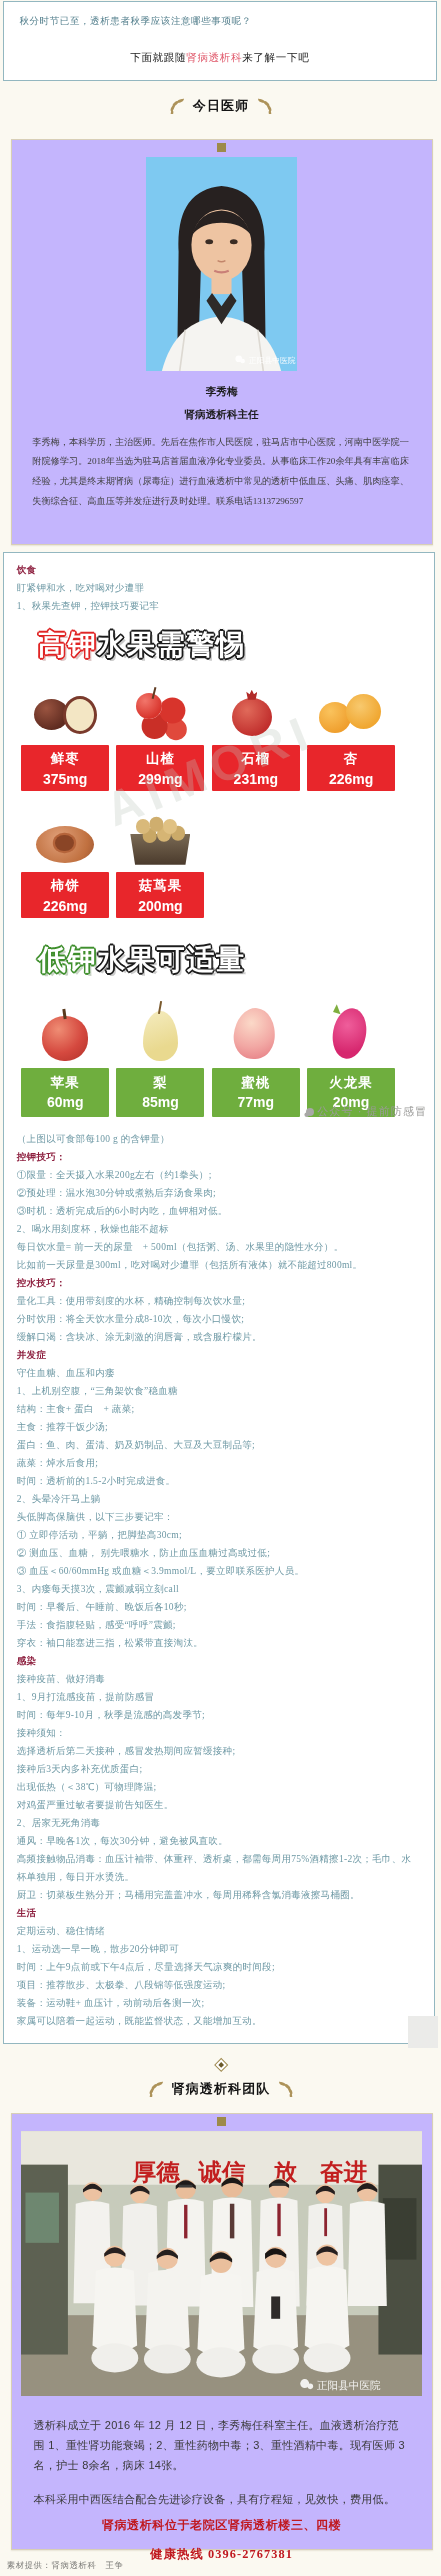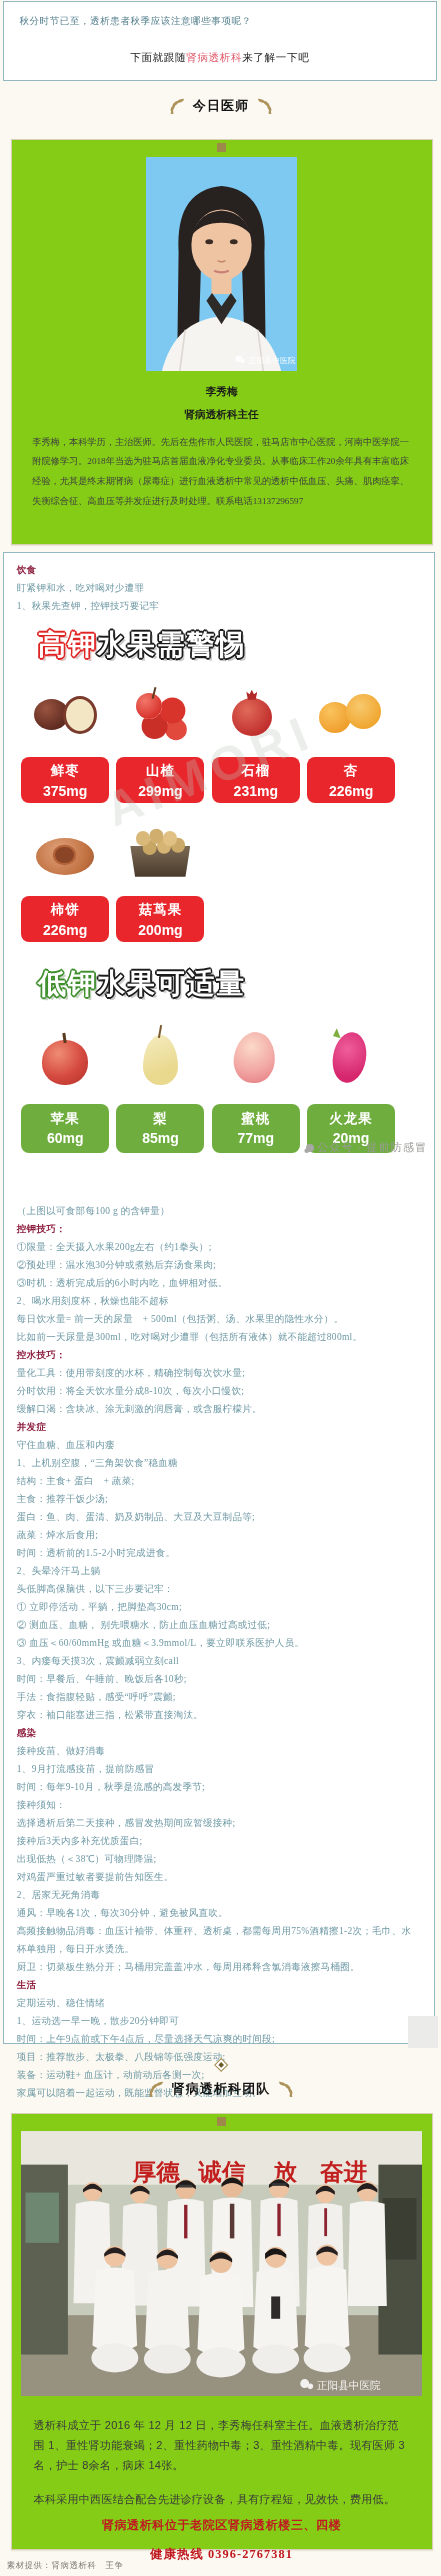--- a/index.html
+++ b/index.html
@@ -25,21 +25,21 @@
   }
   .quote-line2 .hl{color:#e0596b;}
   
   .sec-header{
     position:absolute;left:0;width:100%;display:flex;align-items:center;justify-content:center;gap:7px;
   }
   .sec-header .t{font-size:13px;font-weight:bold;color:#141414;letter-spacing:1.1px;}
   .laurel{width:19px;height:16.7px;}
   
   .card{
-    position:absolute;left:10.6px;width:420px;background:#84cc16;
+    position:absolute;left:10.6px;width:420px;background:#c4b5fd;
     border:0.6px solid #d8cfb6;box-shadow:0 0.6px 1.1px rgba(180,170,140,.25);
   }
   .gold-sq{width:9px;height:9.5px;background:#9d8a4a;margin:2.8px auto 0;}
   
   .d-photo{
     width:151px;height:214px;margin:5px auto 0;position:relative;background:#7ec9f1;overflow:hidden;
   }
   .d-name,.d-title{ text-align:center;font-weight:bold;font-size:10.6px;color:#1b1b1b;}
   .d-name{margin-top:13.4px;}
   .d-title{margin-top:9.5px;}
@@ -58,21 +58,21 @@
   .article p.h{color:#8e2140;font-weight:bold;}
   
   .infog{position:relative;margin:7.8px 0 0 1.1px;}
   .ig-title{font-size:28px;font-weight:800;letter-spacing:1.7px;margin-left:20px;white-space:nowrap;font-family:"Liberation Sans",sans-serif;}
   .stroke-red{color:#fff;text-shadow:1.7px 0 0 #e02525,-1.7px 0 0 #e02525,0 1.7px 0 #e02525,0 -1.7px 0 #e02525,1.1px 1.1px 0 #e02525,-1.1px 1.1px 0 #e02525,1.1px -1.1px 0 #e02525,-1.1px -1.1px 0 #e02525,2.8px 2.8px 0.6px rgba(120,20,20,.25);}
   .stroke-green{color:#fff;text-shadow:1.7px 0 0 #3f8f2d,-1.7px 0 0 #3f8f2d,0 1.7px 0 #3f8f2d,0 -1.7px 0 #3f8f2d,1.1px 1.1px 0 #3f8f2d,-1.1px 1.1px 0 #3f8f2d,1.1px -1.1px 0 #3f8f2d,-1.1px -1.1px 0 #3f8f2d,2.8px 2.8px 0.6px rgba(30,80,20,.25);}
   .stroke-black{color:#fff;text-shadow:1.7px 0 0 #1c1c1c,-1.7px 0 0 #1c1c1c,0 1.7px 0 #1c1c1c,0 -1.7px 0 #1c1c1c,1.1px 1.1px 0 #1c1c1c,-1.1px 1.1px 0 #1c1c1c,1.1px -1.1px 0 #1c1c1c,-1.1px -1.1px 0 #1c1c1c,2.8px 2.8px 0.6px rgba(0,0,0,.2);}
   .fr-row{display:flex;gap:7.3px;margin:11px 0 0 3.3px;}
   .fr-cell{width:88px;flex:0 0 88px;}
   .fruit-art{height:63px;display:flex;align-items:flex-end;justify-content:center;position:relative;}
-  .k-card{margin-top:19px;border-radius:8px;color:#fff;text-align:center;font-weight:bold;}
+  .k-card{margin-top:7px;border-radius:1px;color:#fff;text-align:center;font-weight:bold;}
   .k-red{background:#e8262b;height:46px;}
   .k-green{background:#6fae3e;height:49px;}
   .k-name{font-size:13.4px;padding-top:5.6px;letter-spacing:1.1px;}
   .k-val{font-size:14px;margin-top:2.2px;font-family:"Liberation Sans",sans-serif;}
   .ig-wm{
     position:absolute;font-size:48px;font-weight:bold;color:rgba(190,198,190,.30);
     transform:rotate(-22deg);letter-spacing:7.8px;left:95px;top:117px;pointer-events:none;white-space:nowrap;
   }
   .gz-wm{
     position:absolute;right:6.7px;bottom:-2.2px;color:#9a9a98;font-size:11px;letter-spacing:1.1px;
@@ -320,21 +320,21 @@
             <div class="k-val">20mg</div>
           </div>
         </div>
       </div>
     <div class="gz-wm">
       <span class="dots"></span>
       <span>公众号 · 提前防感冒</span>
     </div>
   </div>
 
-  <div class="article" id="body-part2" style="padding-top:26px;margin-top:23px;">
+  <div class="article" id="body-part2" style="padding-top:13px;">
       <p class="">（上图以可食部每100 g 的含钾量）</p>
       <p class="h">控钾技巧：</p>
       <p class="">①限量：全天摄入水果200g左右（约1拳头）;</p>
       <p class="">②预处理：温水泡30分钟或煮熟后弃汤食果肉;</p>
       <p class="">③时机：透析完成后的6小时内吃，血钾相对低。</p>
       <p class="">2、喝水用刻度杯，秋燥也能不超标</p>
       <p class="">每日饮水量= 前一天的尿量　+ 500ml（包括粥、汤、水果里的隐性水分）。</p>
       <p class="">比如前一天尿量是300ml，吃对喝对少遭罪（包括所有液体）就不能超过800ml。</p>
       <p class="h">控水技巧：</p>
       <p class="">量化工具：使用带刻度的水杯，精确控制每次饮水量;</p>

